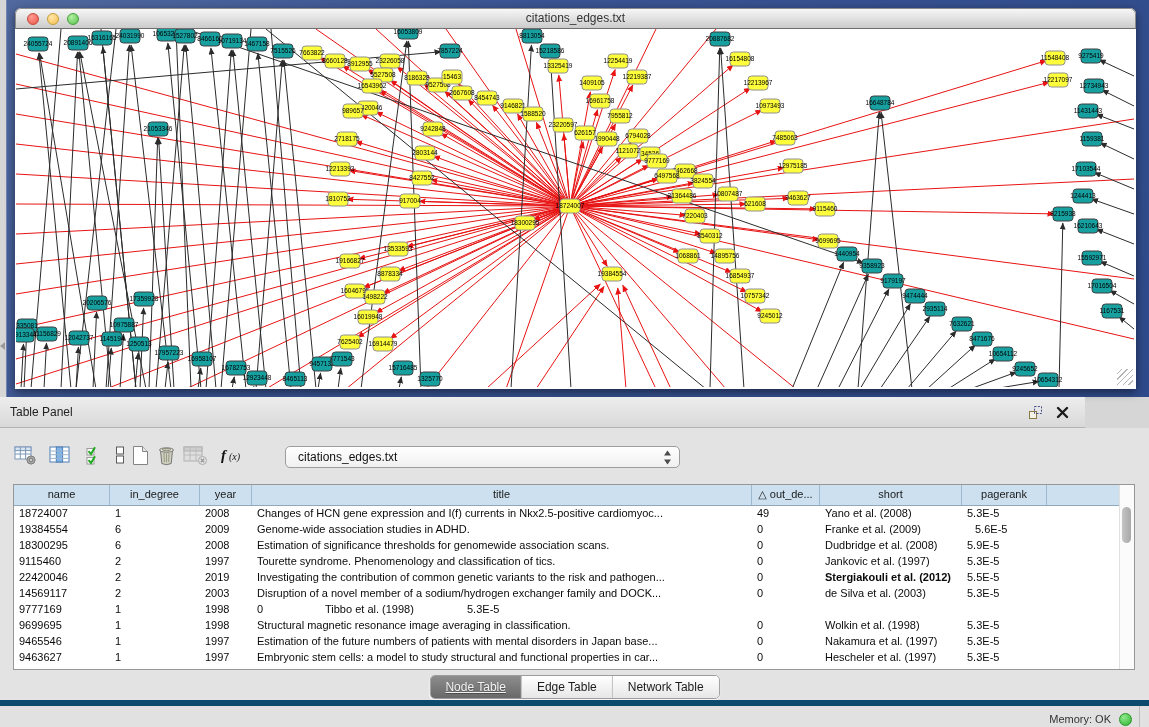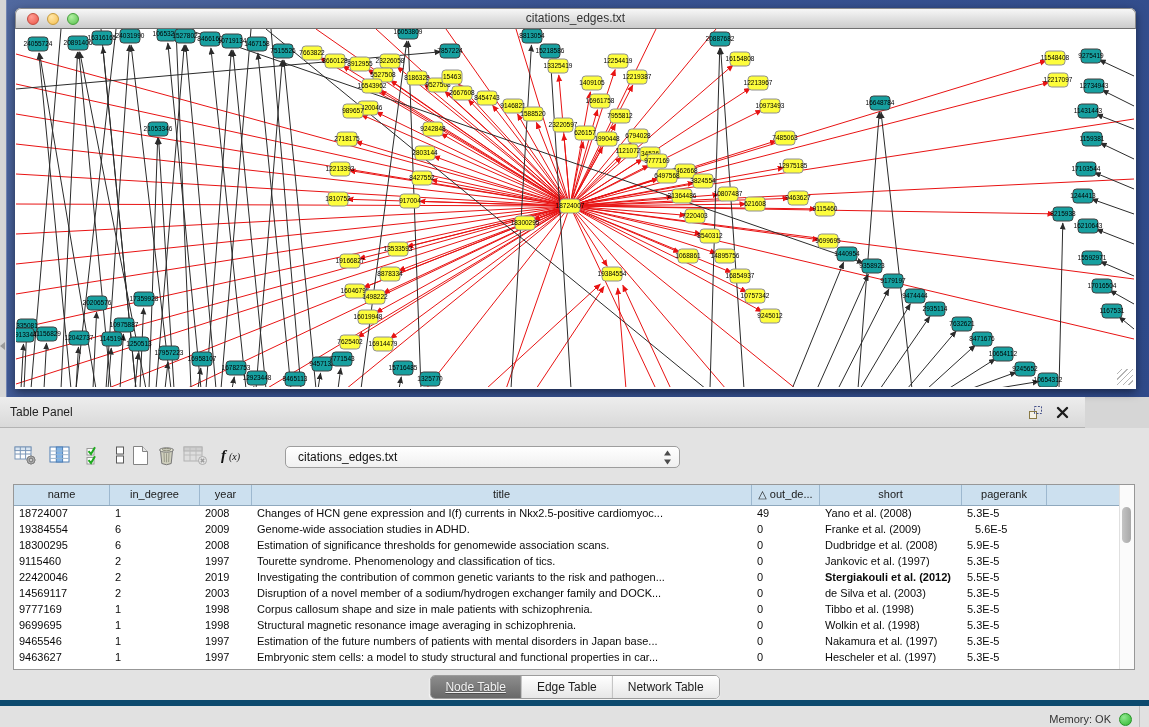--- a/index.html
+++ b/index.html
@@ -931,30 +931,29 @@
             <div class="td" style="width: 52px;">2003</div>
             <div class="td" style="width: 500px;">Disruption of a novel member of a sodium/hydrogen exchanger family and DOCK...</div>
             <div class="td" style="width: 68px;">0</div>
             <div class="td" style="width: 142px;">de Silva et al. (2003)</div>
             <div class="td" style="width: 85px;">5.3E-5</div>
           </div>
           <div class="tr">
             <div class="td" style="width: 96px;">9777169</div>
             <div class="td" style="width: 90px;">1</div>
             <div class="td" style="width: 52px;">1998</div>
-            <div class="td" style="width: 500px;">Corpus callosum shape and size in male patients with schizophrenia.</div>
             <div class="td" style="width: 68px;">0</div>
             <div class="td" style="width: 142px;">Tibbo et al. (1998)</div>
             <div class="td" style="width: 85px;">5.3E-5</div>
           </div>
           <div class="tr">
             <div class="td" style="width: 96px;">9699695</div>
             <div class="td" style="width: 90px;">1</div>
             <div class="td" style="width: 52px;">1998</div>
-            <div class="td" style="width: 500px;">Structural magnetic resonance image averaging in schizophrenia.</div>
+            <div class="td" style="width: 500px;">Structural magnetic resonance image averaging in classification.</div>
             <div class="td" style="width: 68px;">0</div>
             <div class="td" style="width: 142px;">Wolkin et al. (1998)</div>
             <div class="td" style="width: 85px;">5.3E-5</div>
           </div>
           <div class="tr">
             <div class="td" style="width: 96px;">9465546</div>
             <div class="td" style="width: 90px;">1</div>
             <div class="td" style="width: 52px;">1997</div>
             <div class="td" style="width: 500px;">Estimation of the future numbers of patients with mental disorders in Japan base...</div>
             <div class="td" style="width: 68px;">0</div>

